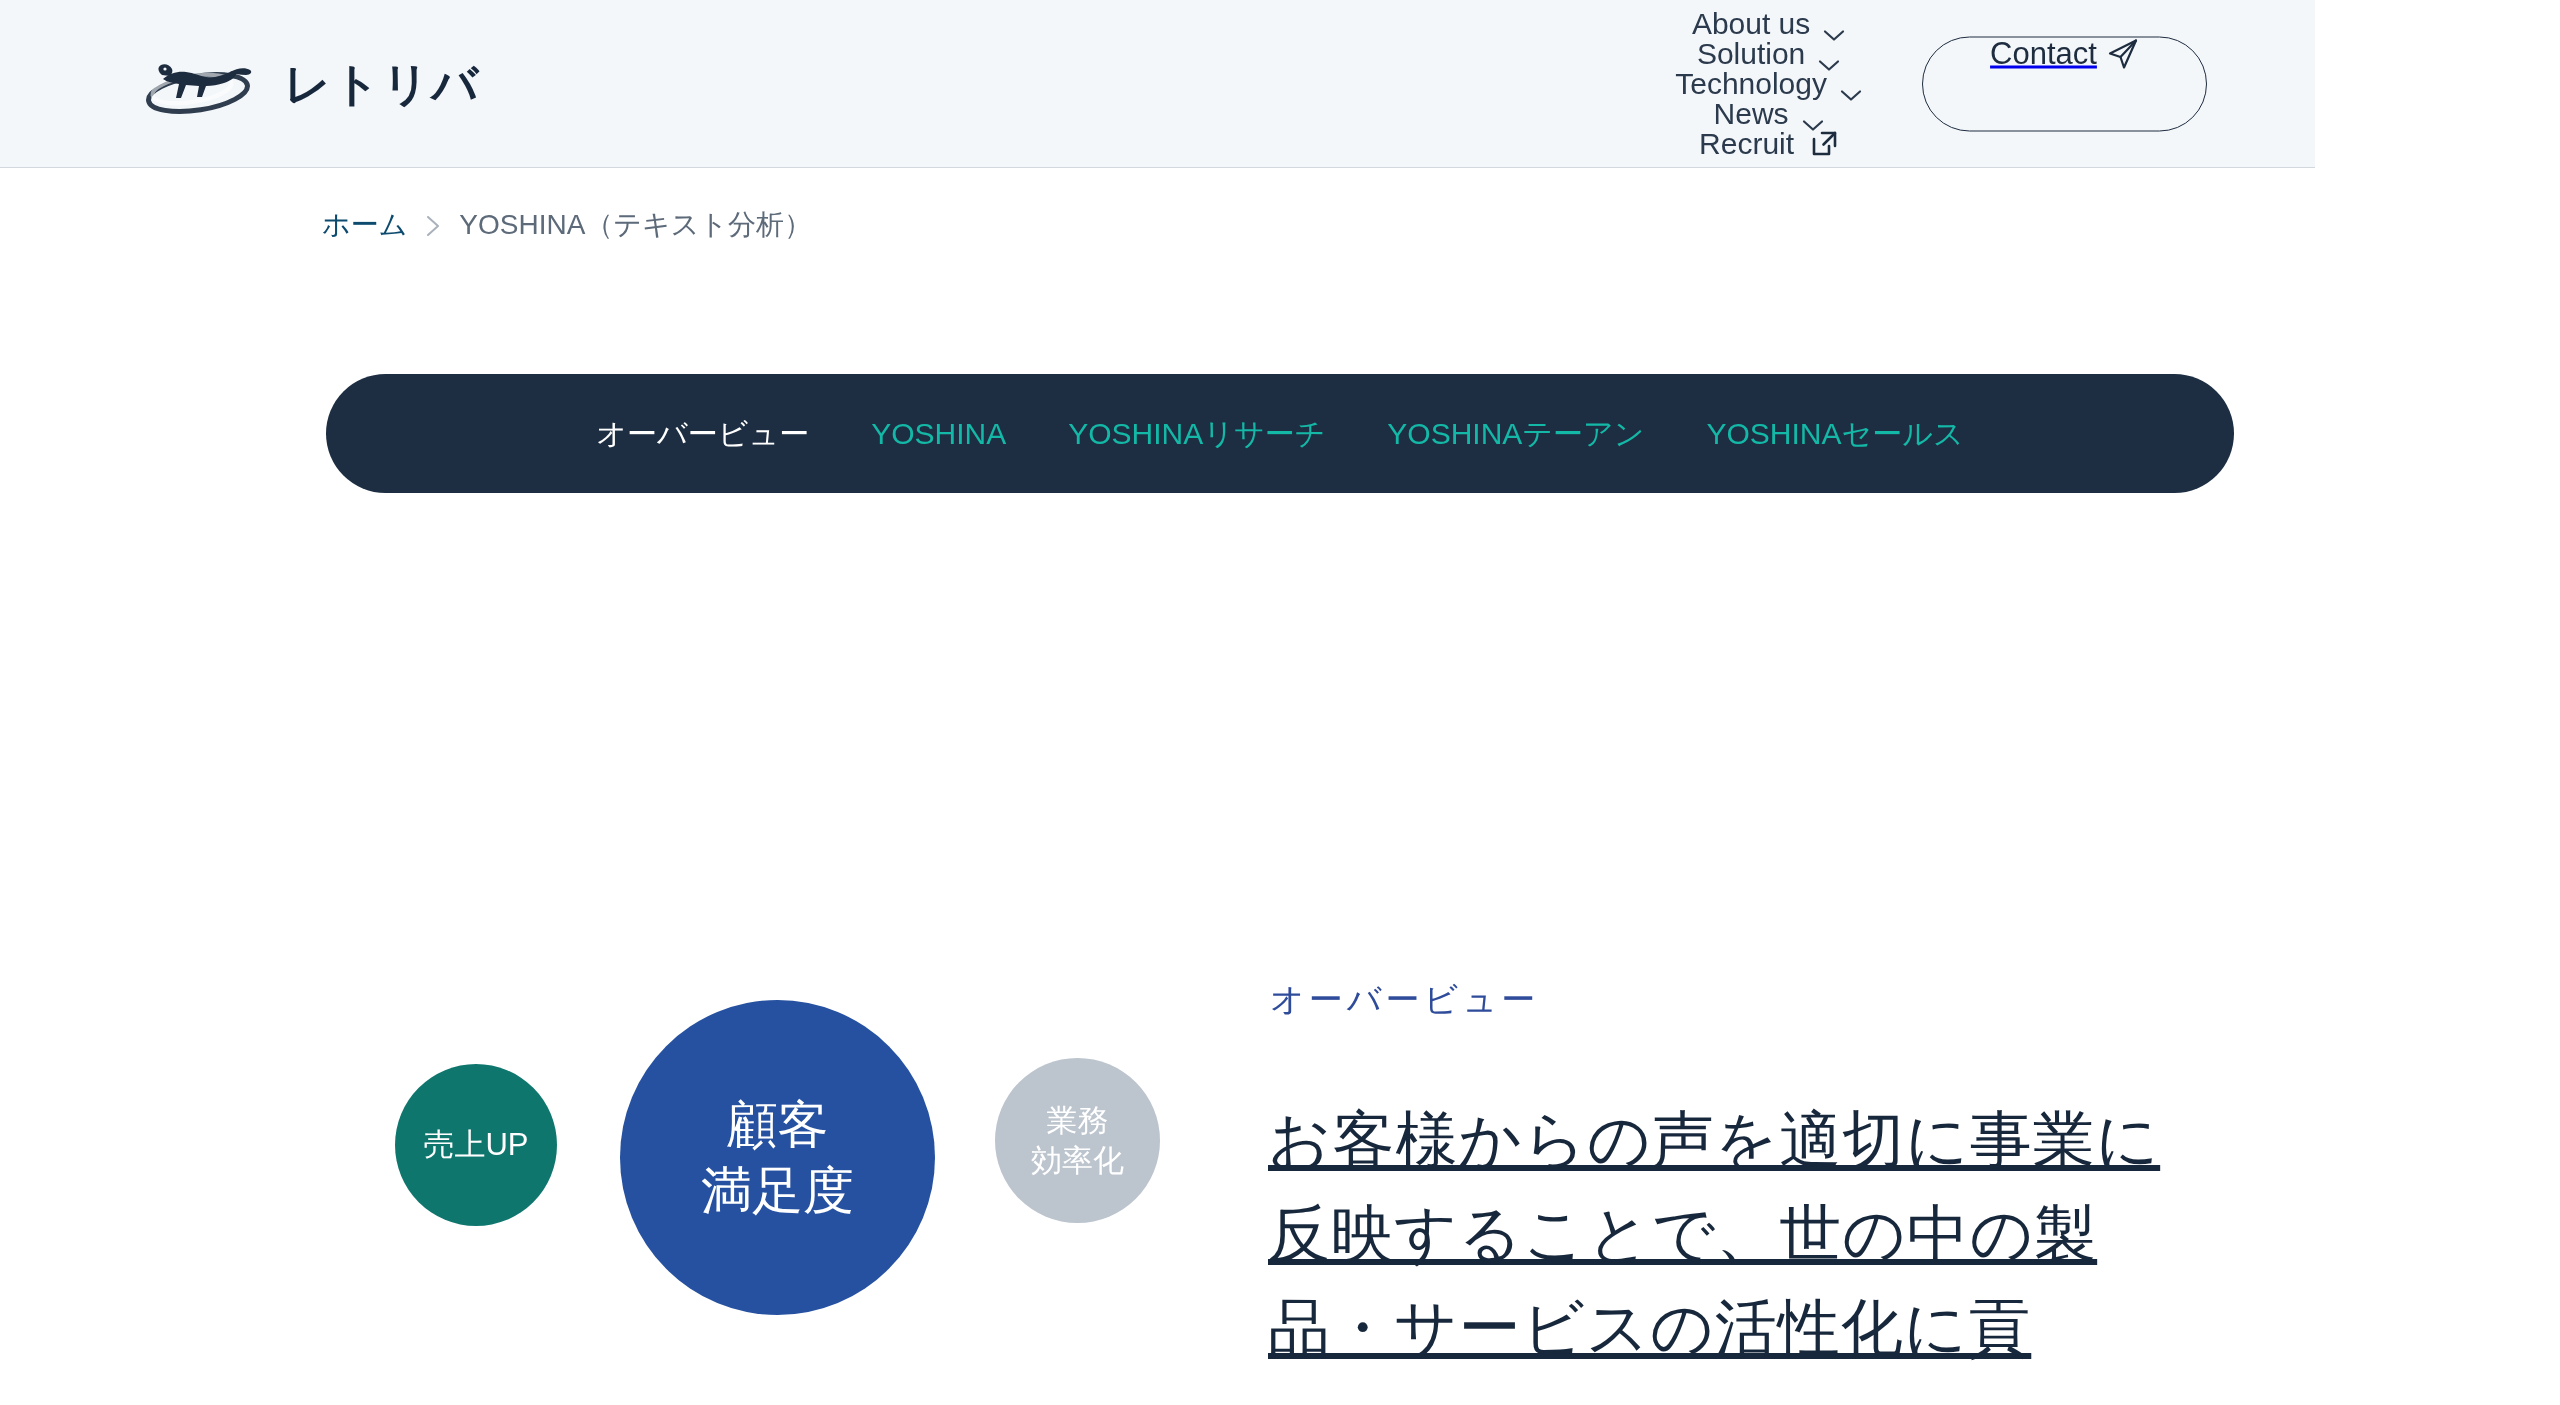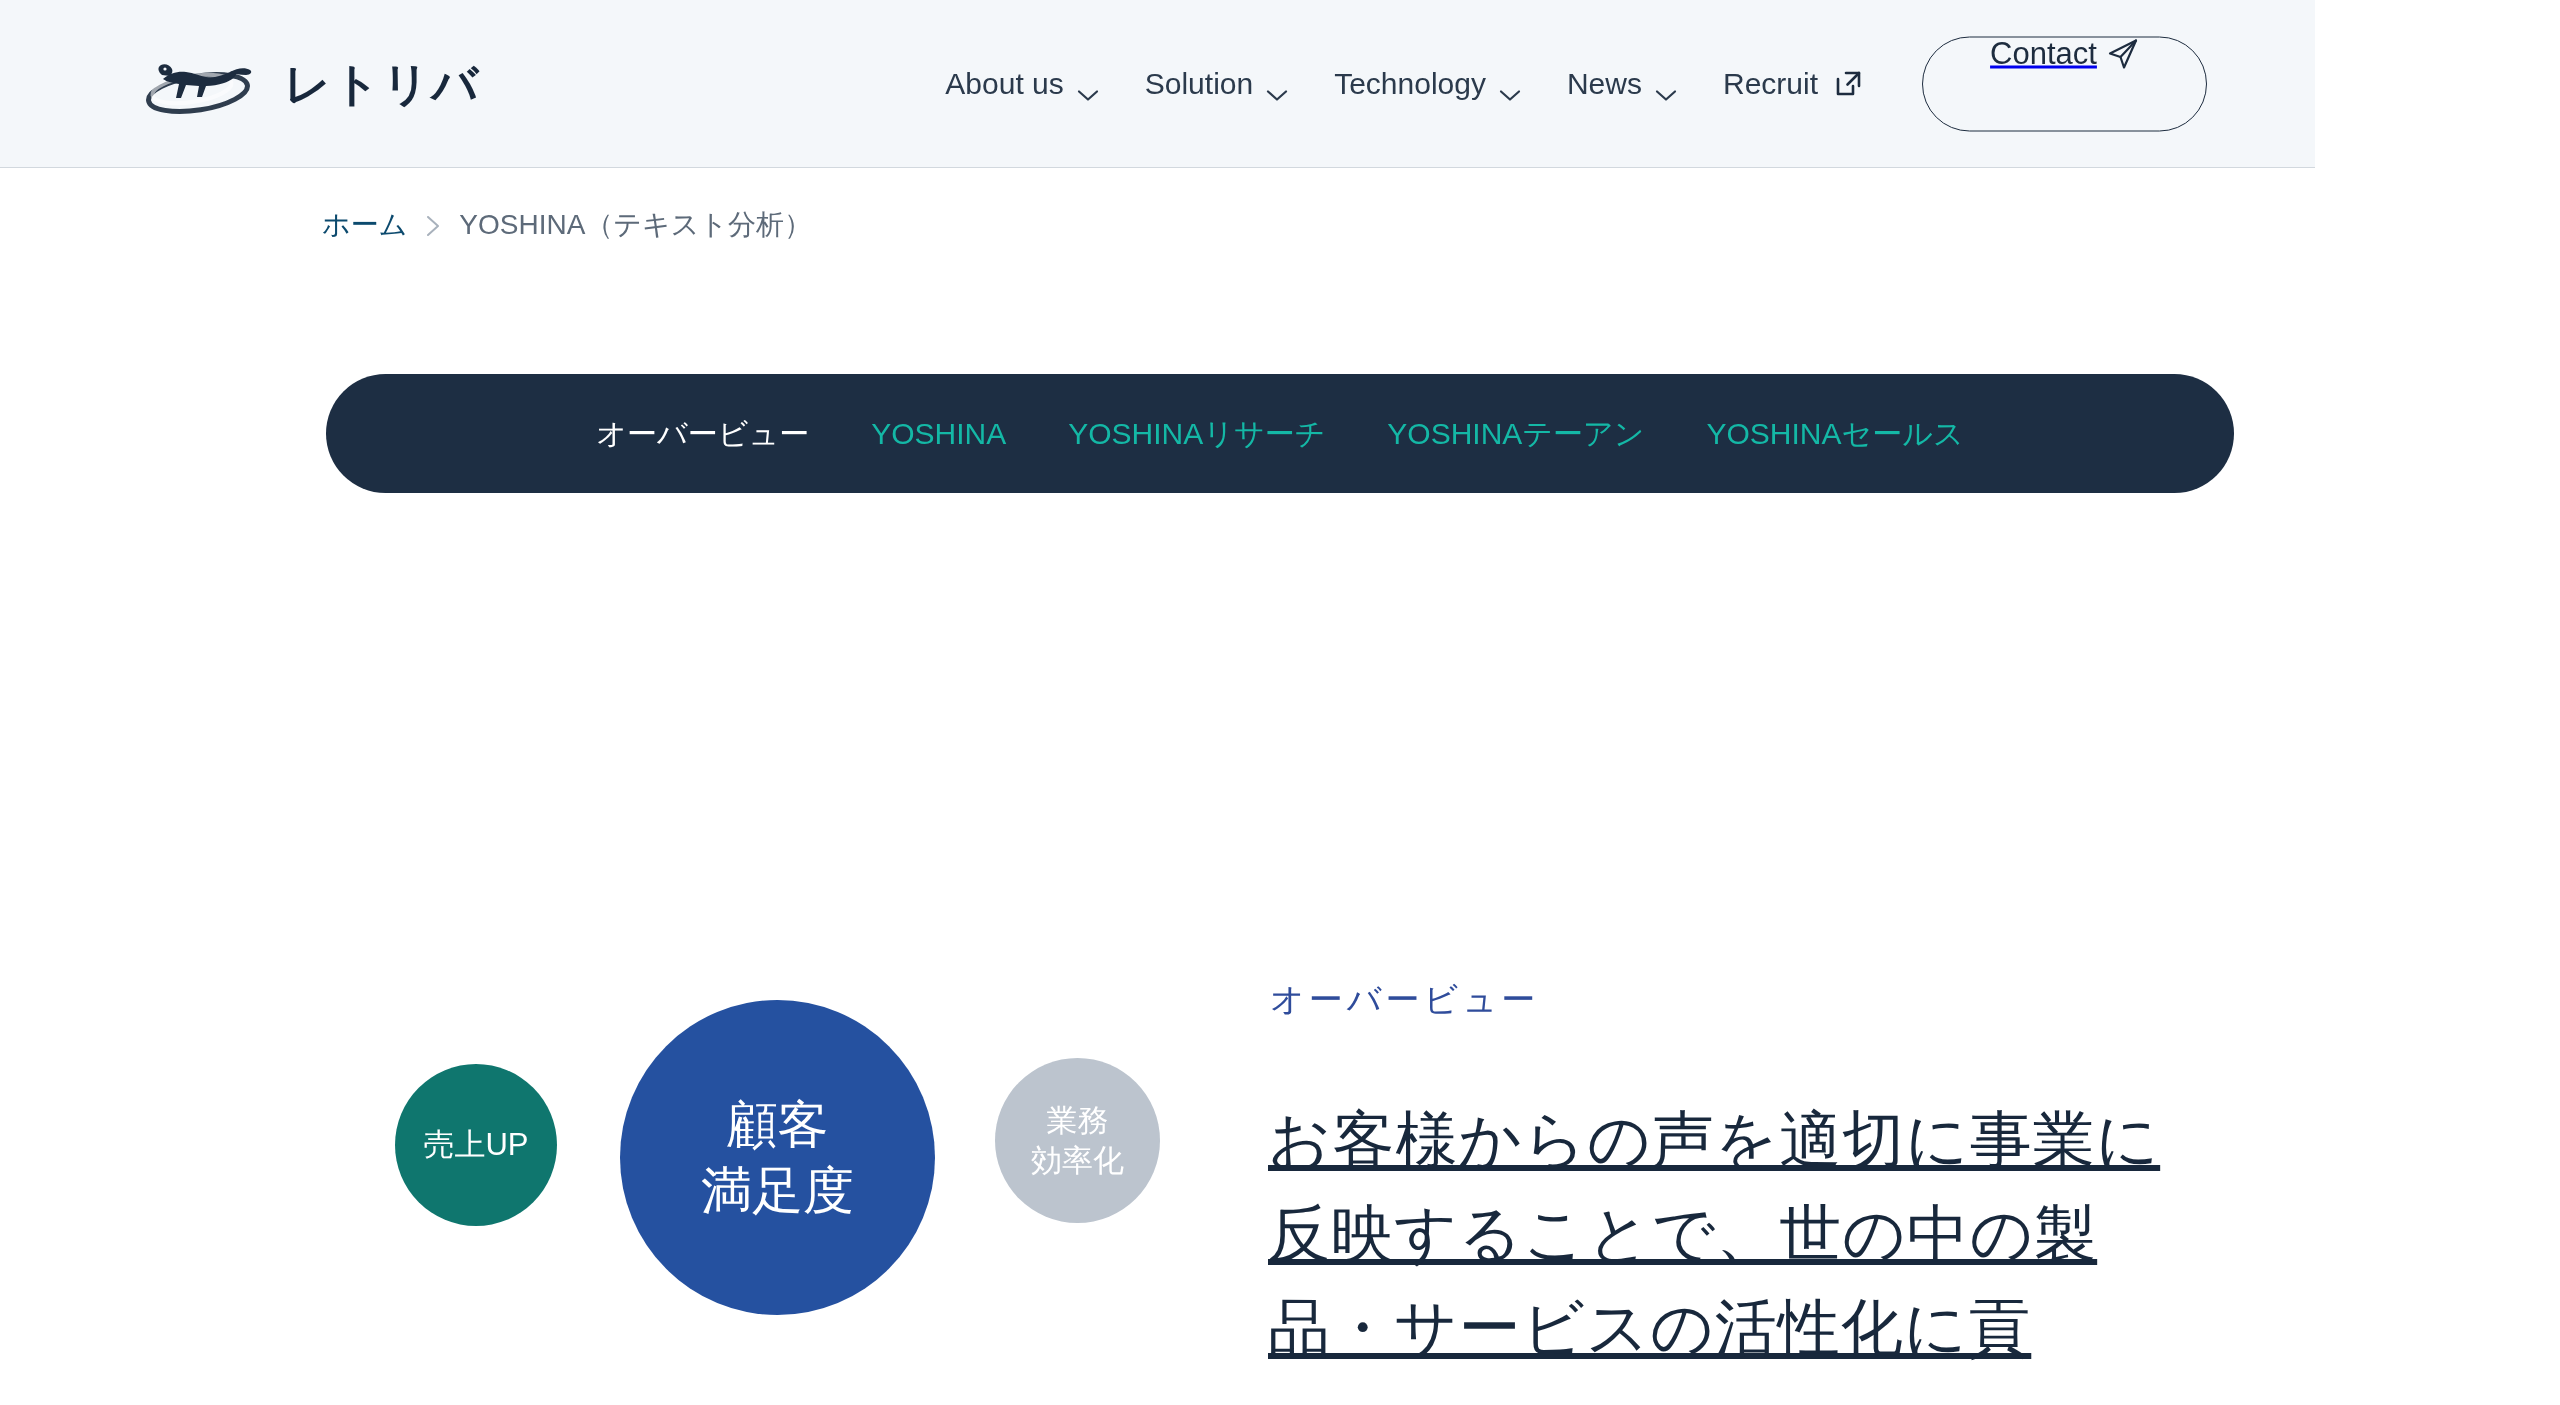--- a/index.html
+++ b/index.html
@@ -27,21 +27,21 @@
   .brand-logo{ width:122px; height:62px; display:block; }
   .brand-name{
     font-size:46px; letter-spacing:2px;
     color:#18283c; font-weight:600;
     white-space:nowrap; line-height:1;
   }
 
   .main-nav{
     position:absolute; right:430px; top:50%;
     transform:translateY(-50%);
-    display:flex; gap:0;
+    display:flex; align-items:center; gap:0;flex-direction:column;
   }
   .nav-item{
     display:flex; align-items:center; gap:13px;
     padding:0 23px;
     font-size:30px; color:#2b3a4c;
     white-space:nowrap; cursor:pointer;
     text-decoration:none; line-height:1;
   }
   .chev{ width:22px; height:13px; display:block; flex:none; }
   .ext-icon{ width:27px; height:27px; display:block; flex:none; margin-left:4px; }

